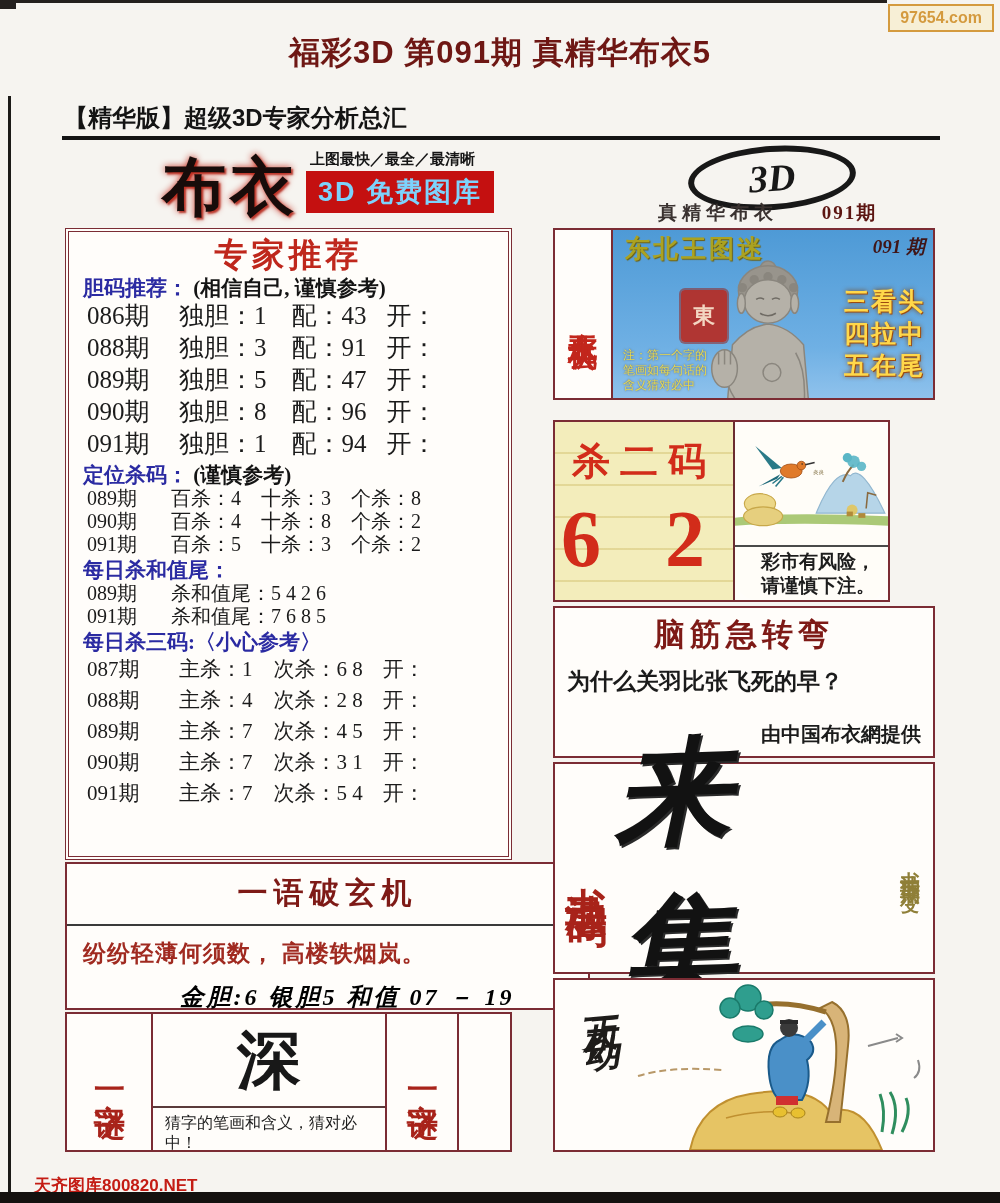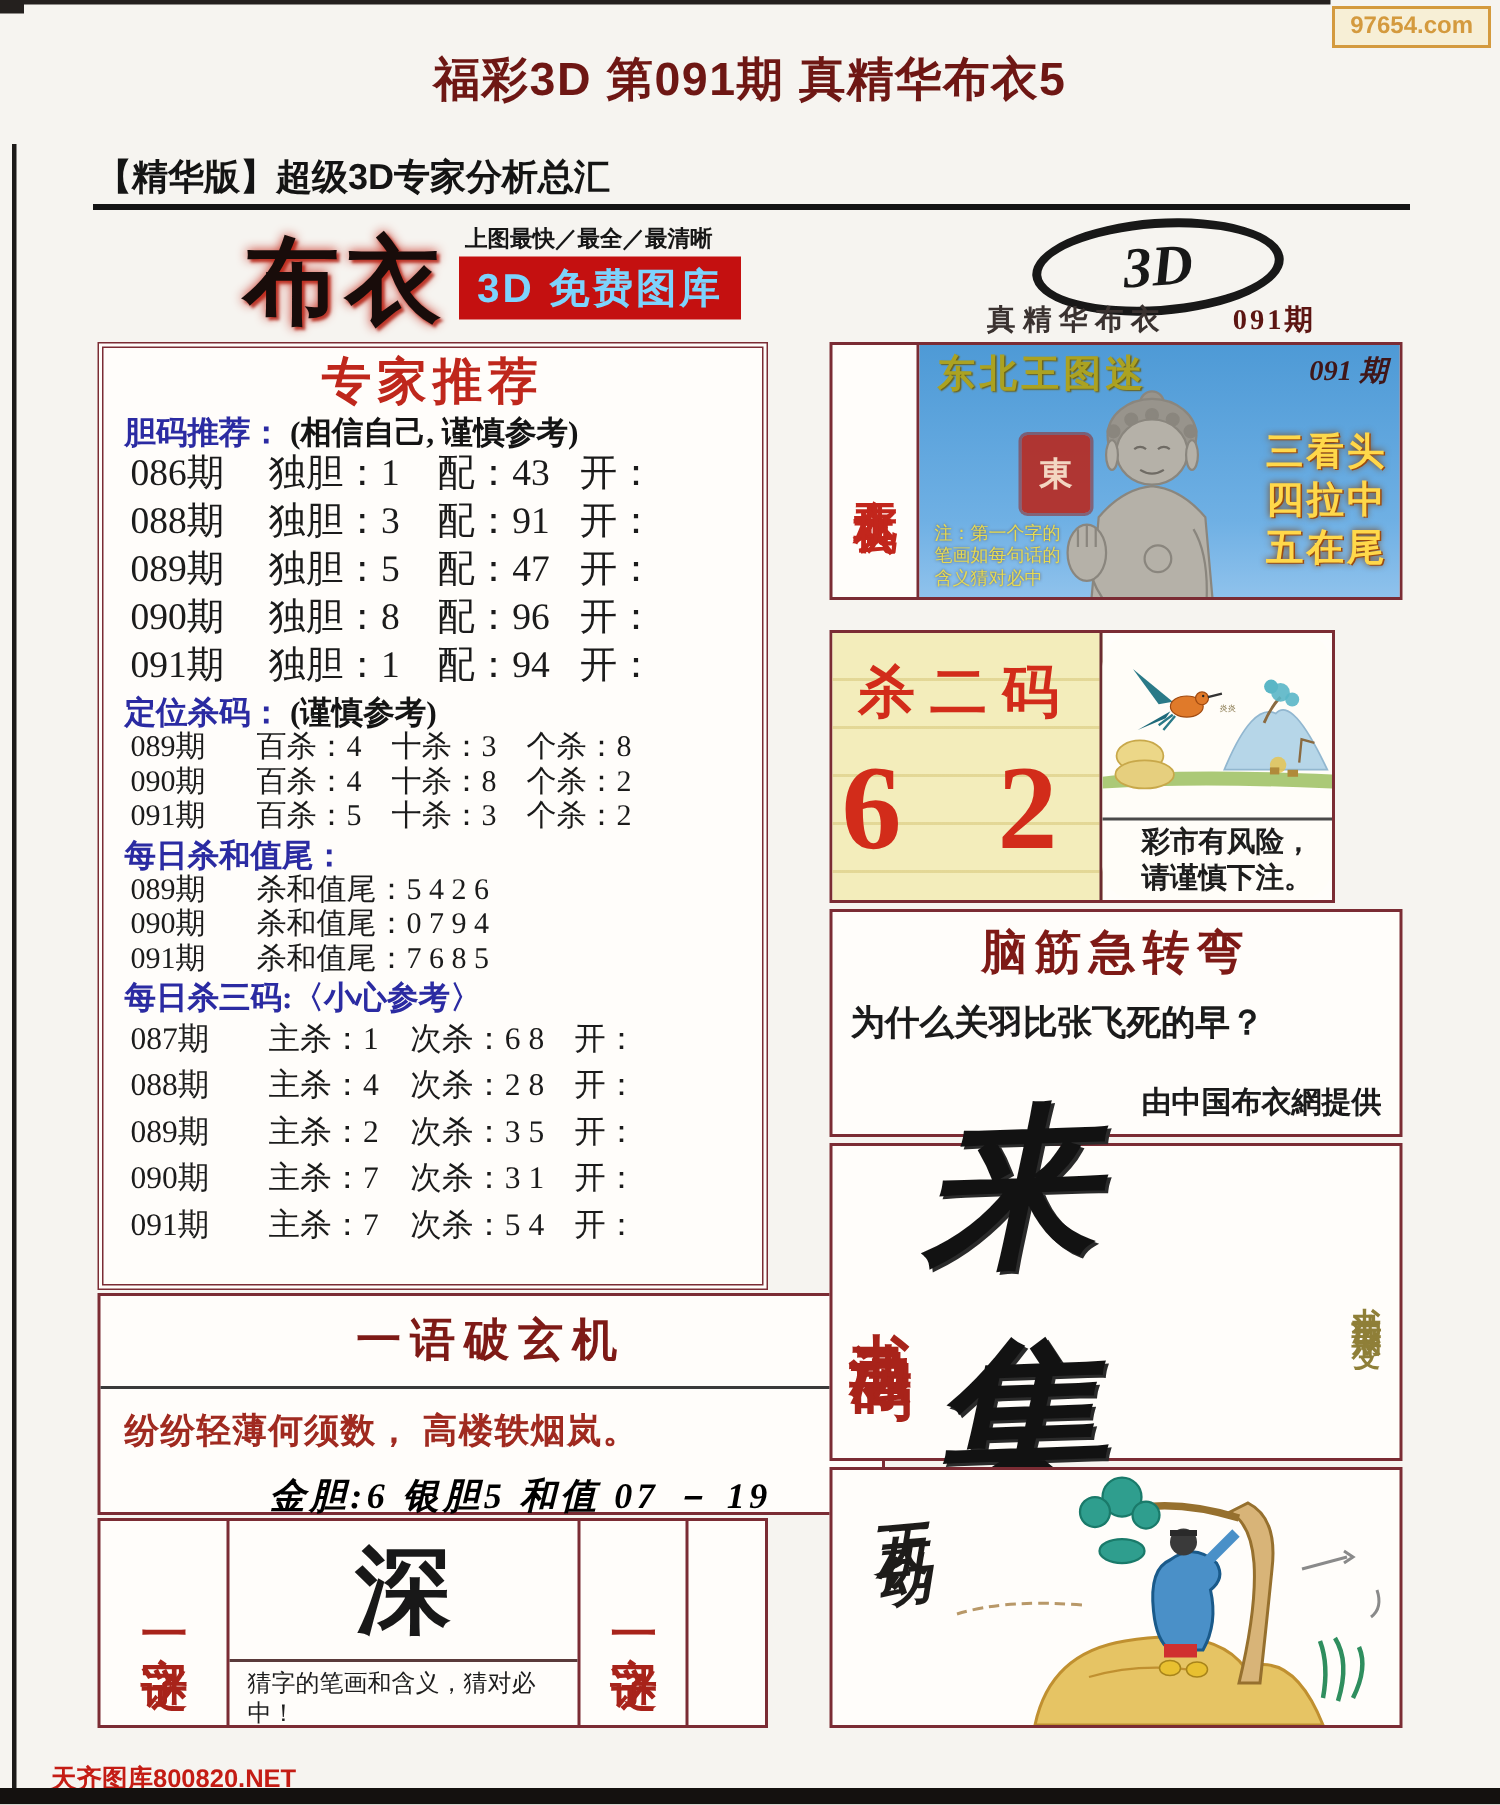--- a/index.html
+++ b/index.html
@@ -149,29 +149,28 @@
       <span class="blk">(谨慎参考)</span>
     </div>
     <div class="row-sm"><span class="qi-sm">089期</span><span>百杀：4　十杀：3　个杀：8</span></div>
     <div class="row-sm"><span class="qi-sm">090期</span><span>百杀：4　十杀：8　个杀：2</span></div>
     <div class="row-sm"><span class="qi-sm">091期</span><span>百杀：5　十杀：3　个杀：2</span></div>
 
     <div class="lbl" style="margin-top:2px;">
       <span class="blue">每日杀和值尾：</span>
     </div>
     <div class="row-sm"><span class="qi-sm">089期</span><span>杀和值尾：5 4 2 6</span></div>
-    <div class="row-sm"><span class="qi-sm">090期</span><span>杀和值尾：0 7 9 4</span></div>
     <div class="row-sm"><span class="qi-sm">091期</span><span>杀和值尾：7 6 8 5</span></div>
 
     <div class="lbl" style="margin-top:2px;">
       <span class="blue">每日杀三码:</span><span class="blue">〈小心参考〉</span>
     </div>
     <div class="row-md"><span class="qi">087期</span><span>主杀：1　次杀：6 8</span><span class="kai">开：</span></div>
     <div class="row-md"><span class="qi">088期</span><span>主杀：4　次杀：2 8</span><span class="kai">开：</span></div>
-    <div class="row-md"><span class="qi">089期</span><span>主杀：2　次杀：3 5</span><span class="kai">开：</span></div>
+    <div class="row-md"><span class="qi">089期</span><span>主杀：7　次杀：4 5</span><span class="kai">开：</span></div>
     <div class="row-md"><span class="qi">090期</span><span>主杀：7　次杀：3 1</span><span class="kai">开：</span></div>
     <div class="row-md"><span class="qi">091期</span><span>主杀：7　次杀：5 4</span><span class="kai">开：</span></div>
   </div>
 
   <div class="box" style="left:65px;top:862px;width:525px;height:148px;">
     <div class="m-title">一语破玄机</div>
     <div class="m-poem">纷纷轻薄何须数，  高楼轶烟岚。</div>
     <div class="m-gold">金胆:6 银胆5 和值 07 － 19</div>
   </div>
 

